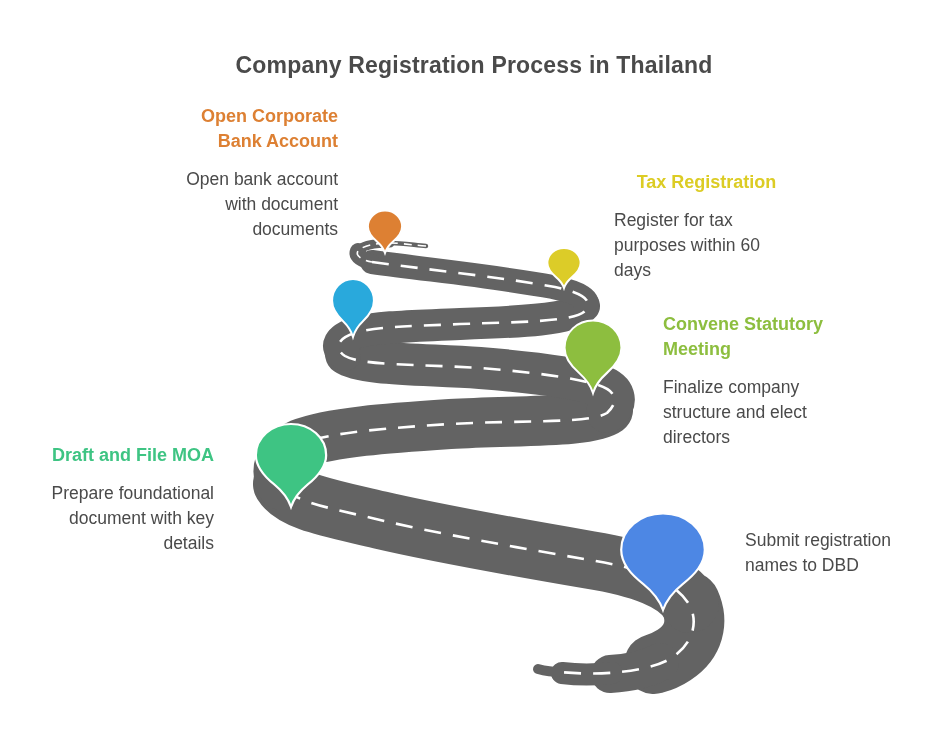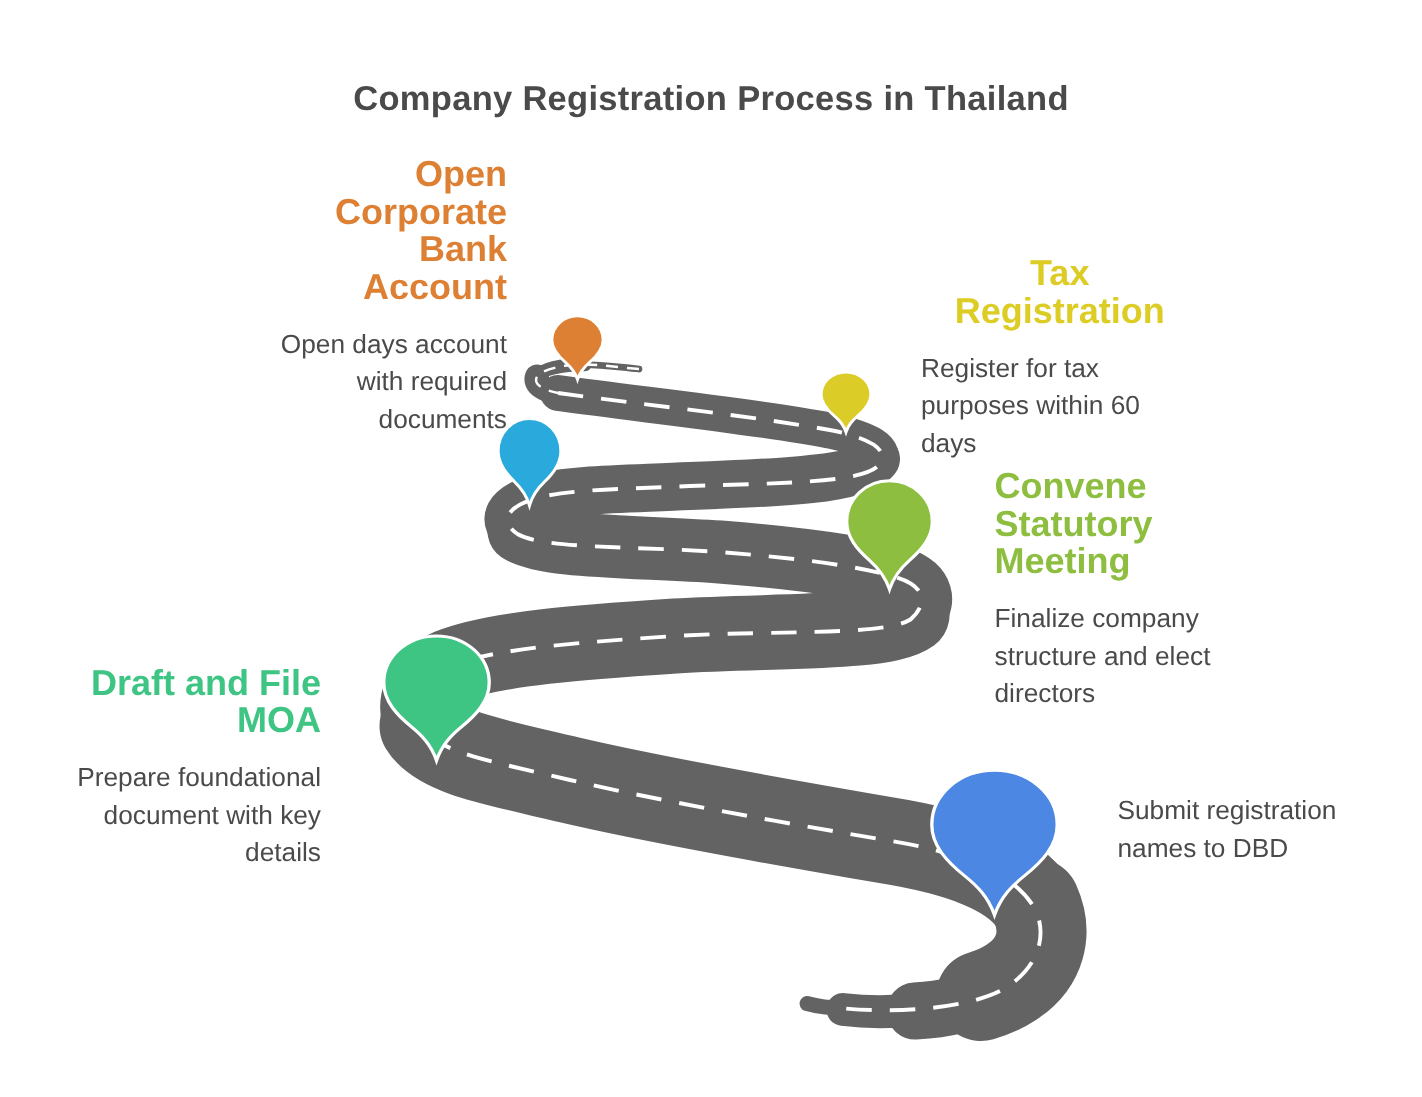--- a/index.html
+++ b/index.html
@@ -12,21 +12,21 @@
     color:#4a4a4a;
   }
   .page-title{
     position:absolute;left:0;right:0;top:50px;
     text-align:center;
     font-size:23px;font-weight:bold;line-height:30px;
     color:#4a4a4a;letter-spacing:.2px;
   }
   .road-svg{position:absolute;left:0;top:0;}
   .step{position:absolute;}
-  .step .step-title{font-size:24px;font-weight:bold;line-height:25px;}
+  .step .step-title{font-size:18px;font-weight:bold;line-height:25px;}
   .step .step-desc{font-size:17.5px;line-height:25px;margin-top:13px;color:#4a4a4a;}
   .align-right{text-align:right;}
   .align-left{text-align:left;}
   .c-orange{color:#DD8033;}
   .c-yellow{color:#DCCC24;text-align:center;}
   .c-lightblue{color:#29A9DC;}
   .c-lime{color:#8DBE3F;}
   .c-green{color:#3EC483;}
   .c-royal{color:#4D87E4;}
 
@@ -93,21 +93,21 @@
       <path transform="translate(563,319) scale(1.5,1.45)" fill="#8DBE3F" stroke-width="1.4" d="M20 1 C30.5 1 39 9.3 39 19.8 C39 27 34.5 32.5 29 37.5 C25.5 40.7 22 44.5 20 51 C18 44.5 14.5 40.7 11 37.5 C5.5 32.5 1 27 1 19.8 C1 9.3 9.5 1 20 1 Z"></path>
       <path transform="translate(254,422.3) scale(1.85,1.66)" fill="#3EC483" stroke-width="1.2" d="M20 1 C30.5 1 39 9.3 39 19.8 C39 27 34.5 32.5 29 37.5 C25.5 40.7 22 44.5 20 51 C18 44.5 14.5 40.7 11 37.5 C5.5 32.5 1 27 1 19.8 C1 9.3 9.5 1 20 1 Z"></path>
       <path transform="translate(619,511.6) scale(2.2,1.93)" fill="#4D87E4" stroke-width="1" d="M20 1 C30.5 1 39 9.3 39 19.8 C39 27 34.5 32.5 29 37.5 C25.5 40.7 22 44.5 20 51 C18 44.5 14.5 40.7 11 37.5 C5.5 32.5 1 27 1 19.8 C1 9.3 9.5 1 20 1 Z"></path>
     </g>
   </svg>
 
   <div class="page-title">Company Registration Process in Thailand</div>
 
   <div class="step step-bank align-right">
     <div class="step-title c-orange">Open Corporate Bank Account</div>
-    <div class="step-desc">Open days account with required documents</div>
+    <div class="step-desc">Open bank account with document documents</div>
   </div>
 
   <div class="step step-tax align-left">
     <div class="step-title c-yellow">Tax Registration</div>
     <div class="step-desc">Register for tax purposes within 60 days</div>
   </div>
 
 
   <div class="step step-convene align-left">
     <div class="step-title c-lime">Convene Statutory Meeting</div>

